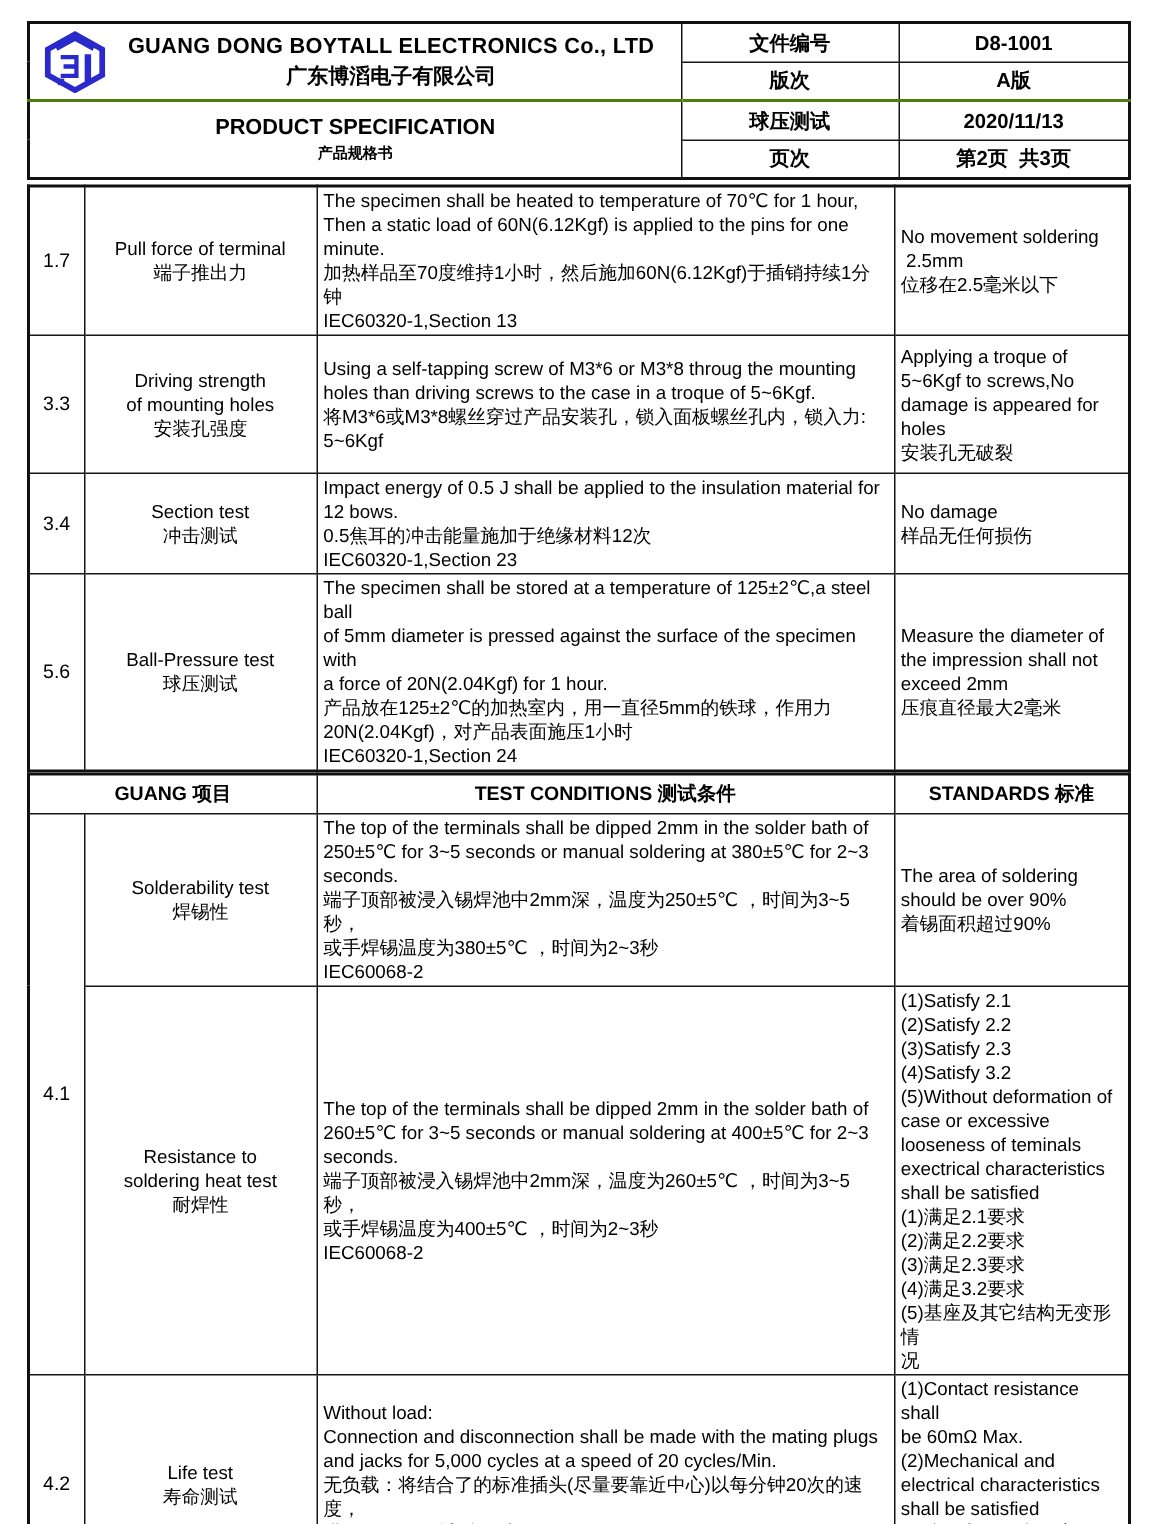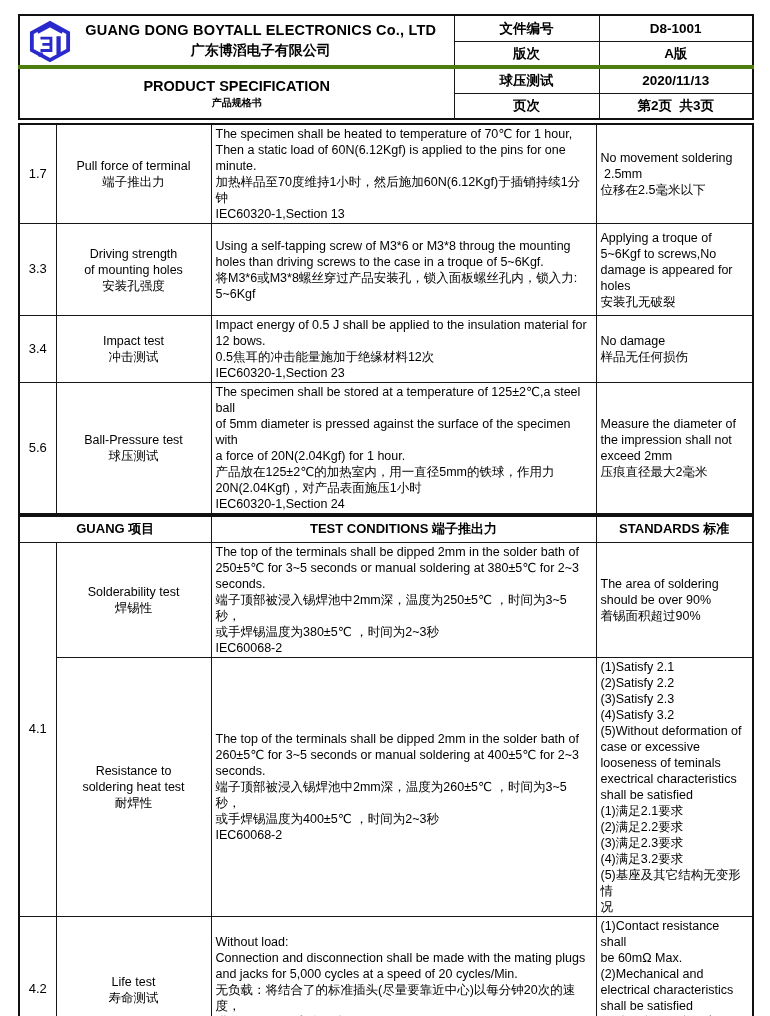--- a/index.html
+++ b/index.html
@@ -6,21 +6,21 @@
   body {
     width:770px; height:1016px; background:#ffffff; color:#000;
     font-family:"Liberation Sans","DejaVu Sans",sans-serif;
     -webkit-font-smoothing:antialiased;
   }
   .page { padding:14px 18px 0 18px; }
 
   table { border-collapse:collapse; table-layout:fixed; width:734px; background:#fff; }
   td { border:1px solid #161616; padding:1px 4px; font-size:12.5px; line-height:1.28; vertical-align:middle; overflow:hidden; }
   table.boxed { border:2px solid #111; }
-  .thick-top { border-top:4px solid #4d7c0f; }
+  .thick-top { border-top:2px solid #4d7c0f; }
 
   .pre { white-space:pre-wrap; }
   .vtop { vertical-align:top; }
 
   
   .hdr td { font-weight:bold; }
   .hdr .label { text-align:center; font-size:13.5px; }
   .hdr .value { text-align:center; font-size:13.5px; }
   .company-cell { padding:2px 6px; }
   .company-wrap { display:flex; align-items:center; }
@@ -137,21 +137,21 @@
 将M3*6或M3*8螺丝穿过产品安装孔，锁入面板螺丝孔内，锁入力:
 5~6Kgf</td>
       <td class="std-cell pre">Applying a troque of
 5~6Kgf to screws,No
 damage is appeared for
 holes
 安装孔无破裂</td>
     </tr>
     <tr class="h-r34">
       <td class="num-cell">3.4</td>
-      <td class="item-cell pre">Impact test
+      <td class="item-cell pre">Section test
 冲击测试</td>
       <td class="cond-cell pre vtop">Impact energy of 0.5 J shall be applied to the insulation material for
 12 bows.
 0.5焦耳的冲击能量施加于绝缘材料12次
 IEC60320-1,Section 23</td>
       <td class="std-cell pre">No damage
 样品无任何损伤</td>
     </tr>
     <tr class="h-r35">
       <td class="num-cell">5.6</td>
@@ -175,21 +175,21 @@
   <table class="boxed">
     <colgroup>
         <col style="width:37px">
         <col style="width:155px">
         <col style="width:385px">
         <col style="width:157px">
       </colgroup>
     <tbody>
         <tr class="col-hd h-col">
       <td colspan="2">GUANG 项目</td>
-      <td>TEST CONDITIONS 端子推出力</td>
+      <td>TEST CONDITIONS 测试条件</td>
       <td>STANDARDS 标准</td>
     </tr>
     <tr class="h-41a">
       <td rowspan="2" class="num-cell">4.1</td>
       <td class="item-cell pre">Solderability test
 焊锡性</td>
       <td class="cond-cell pre vtop">The top of the terminals shall be dipped 2mm in the solder bath of
 250±5℃ for 3~5 seconds or manual soldering at 380±5℃ for 2~3
 seconds.
 端子顶部被浸入锡焊池中2mm深，温度为250±5℃ ，时间为3~5秒，

